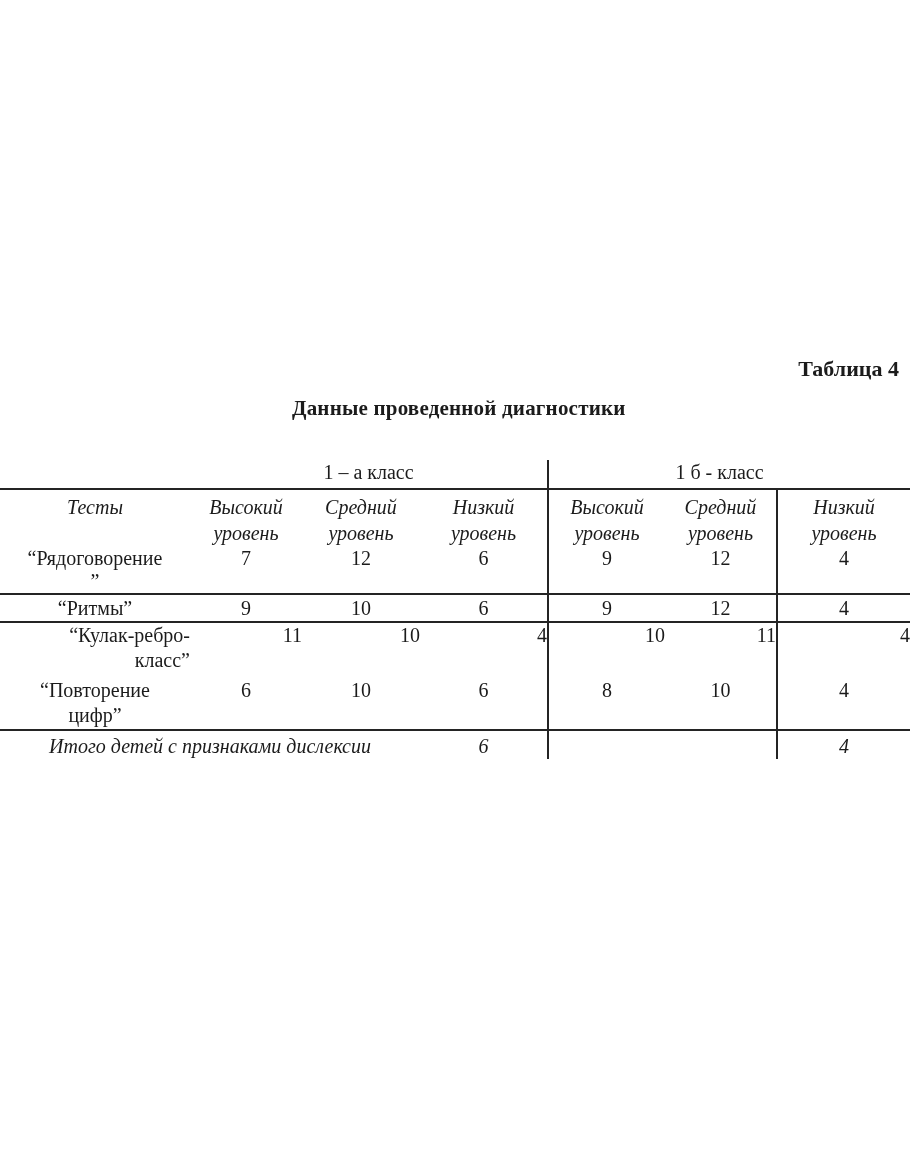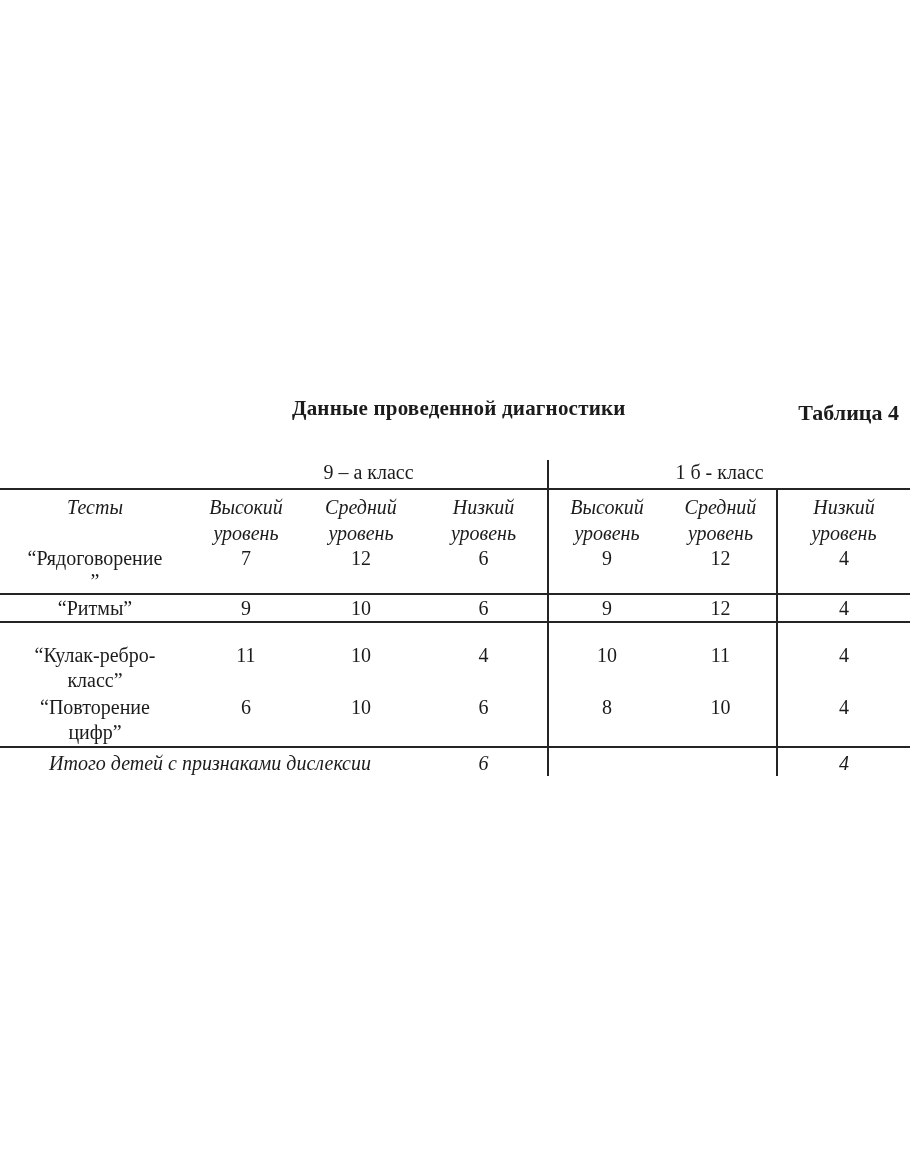--- a/index.html
+++ b/index.html
@@ -8,21 +8,21 @@
     width: 910px; height: 1155px;
     font-family: "Liberation Serif", "DejaVu Serif", serif;
     color: #1b1b1b;
     position: relative;
     overflow: hidden;
   }
   .page { position: relative; width: 910px; height: 1155px; background: #ffffff; }
 
   .caption {
     position: absolute; top: 356px; right: 11px;
-    font-size: 22px; font-weight: bold; white-space: nowrap; margin-top: 44px;
+    font-size: 22px; font-weight: bold; white-space: nowrap;
   }
   .title {
     position: absolute; top: 396px; left: 292px;
     font-size: 21px; font-weight: bold; white-space: nowrap; letter-spacing: 0.2px;
   }
 
   table.diag {
     position: absolute; top: 460px; left: 0;
     width: 910px; border-collapse: collapse; table-layout: fixed;
     font-size: 20px;
@@ -36,21 +36,21 @@
   
   tr.rA td { height: 27px; border-bottom: 2px solid #242424; vertical-align: bottom; padding-bottom: 3px; }
   tr.rA td.g2 { padding-right: 20px; }
 
   
   tr.rB td { height: 56px; padding-top: 4px; line-height: 26px; font-style: italic; }
 
   
   tr.rC td { height: 47px; padding-top: 1px; line-height: 23px; border-bottom: 2px solid #242424; }
   tr.rD td { height: 27px; padding-top: 1px; border-bottom: 2px solid #242424; }
-  tr.rE td { height: 54px; padding-top: 20px; }
+  tr.rE td { height: 54px; padding-top: 0; text-align: right; }
   tr.rF td { height: 54px; padding-top: 2px; border-bottom: 2px solid #242424; }
   tr.rG td { height: 28px; padding-top: 3px; font-style: italic; }
 
   
   td.vl { border-left: 2px solid #242424; }
 
   
   td.label { text-align: left; padding-left: 8px; }
 
   
@@ -73,21 +73,21 @@
         <col style="width:118px">
         <col style="width:128px">
         <col style="width:117px">
         <col style="width:112px">
         <col style="width:133px">
     </colgroup>
     <tbody>
 
       <tr class="rA">
         <td></td>
-        <td colspan="3">9 – а класс</td>
+        <td colspan="3">1 – а класс</td>
         <td colspan="3" class="vl g2">1 б - класс</td>
       </tr>
 
       <tr class="rB">
         <td>Тесты</td>
         <td>
           <div>Высокий</div>
           <div>уровень</div>
         </td>
         <td>

